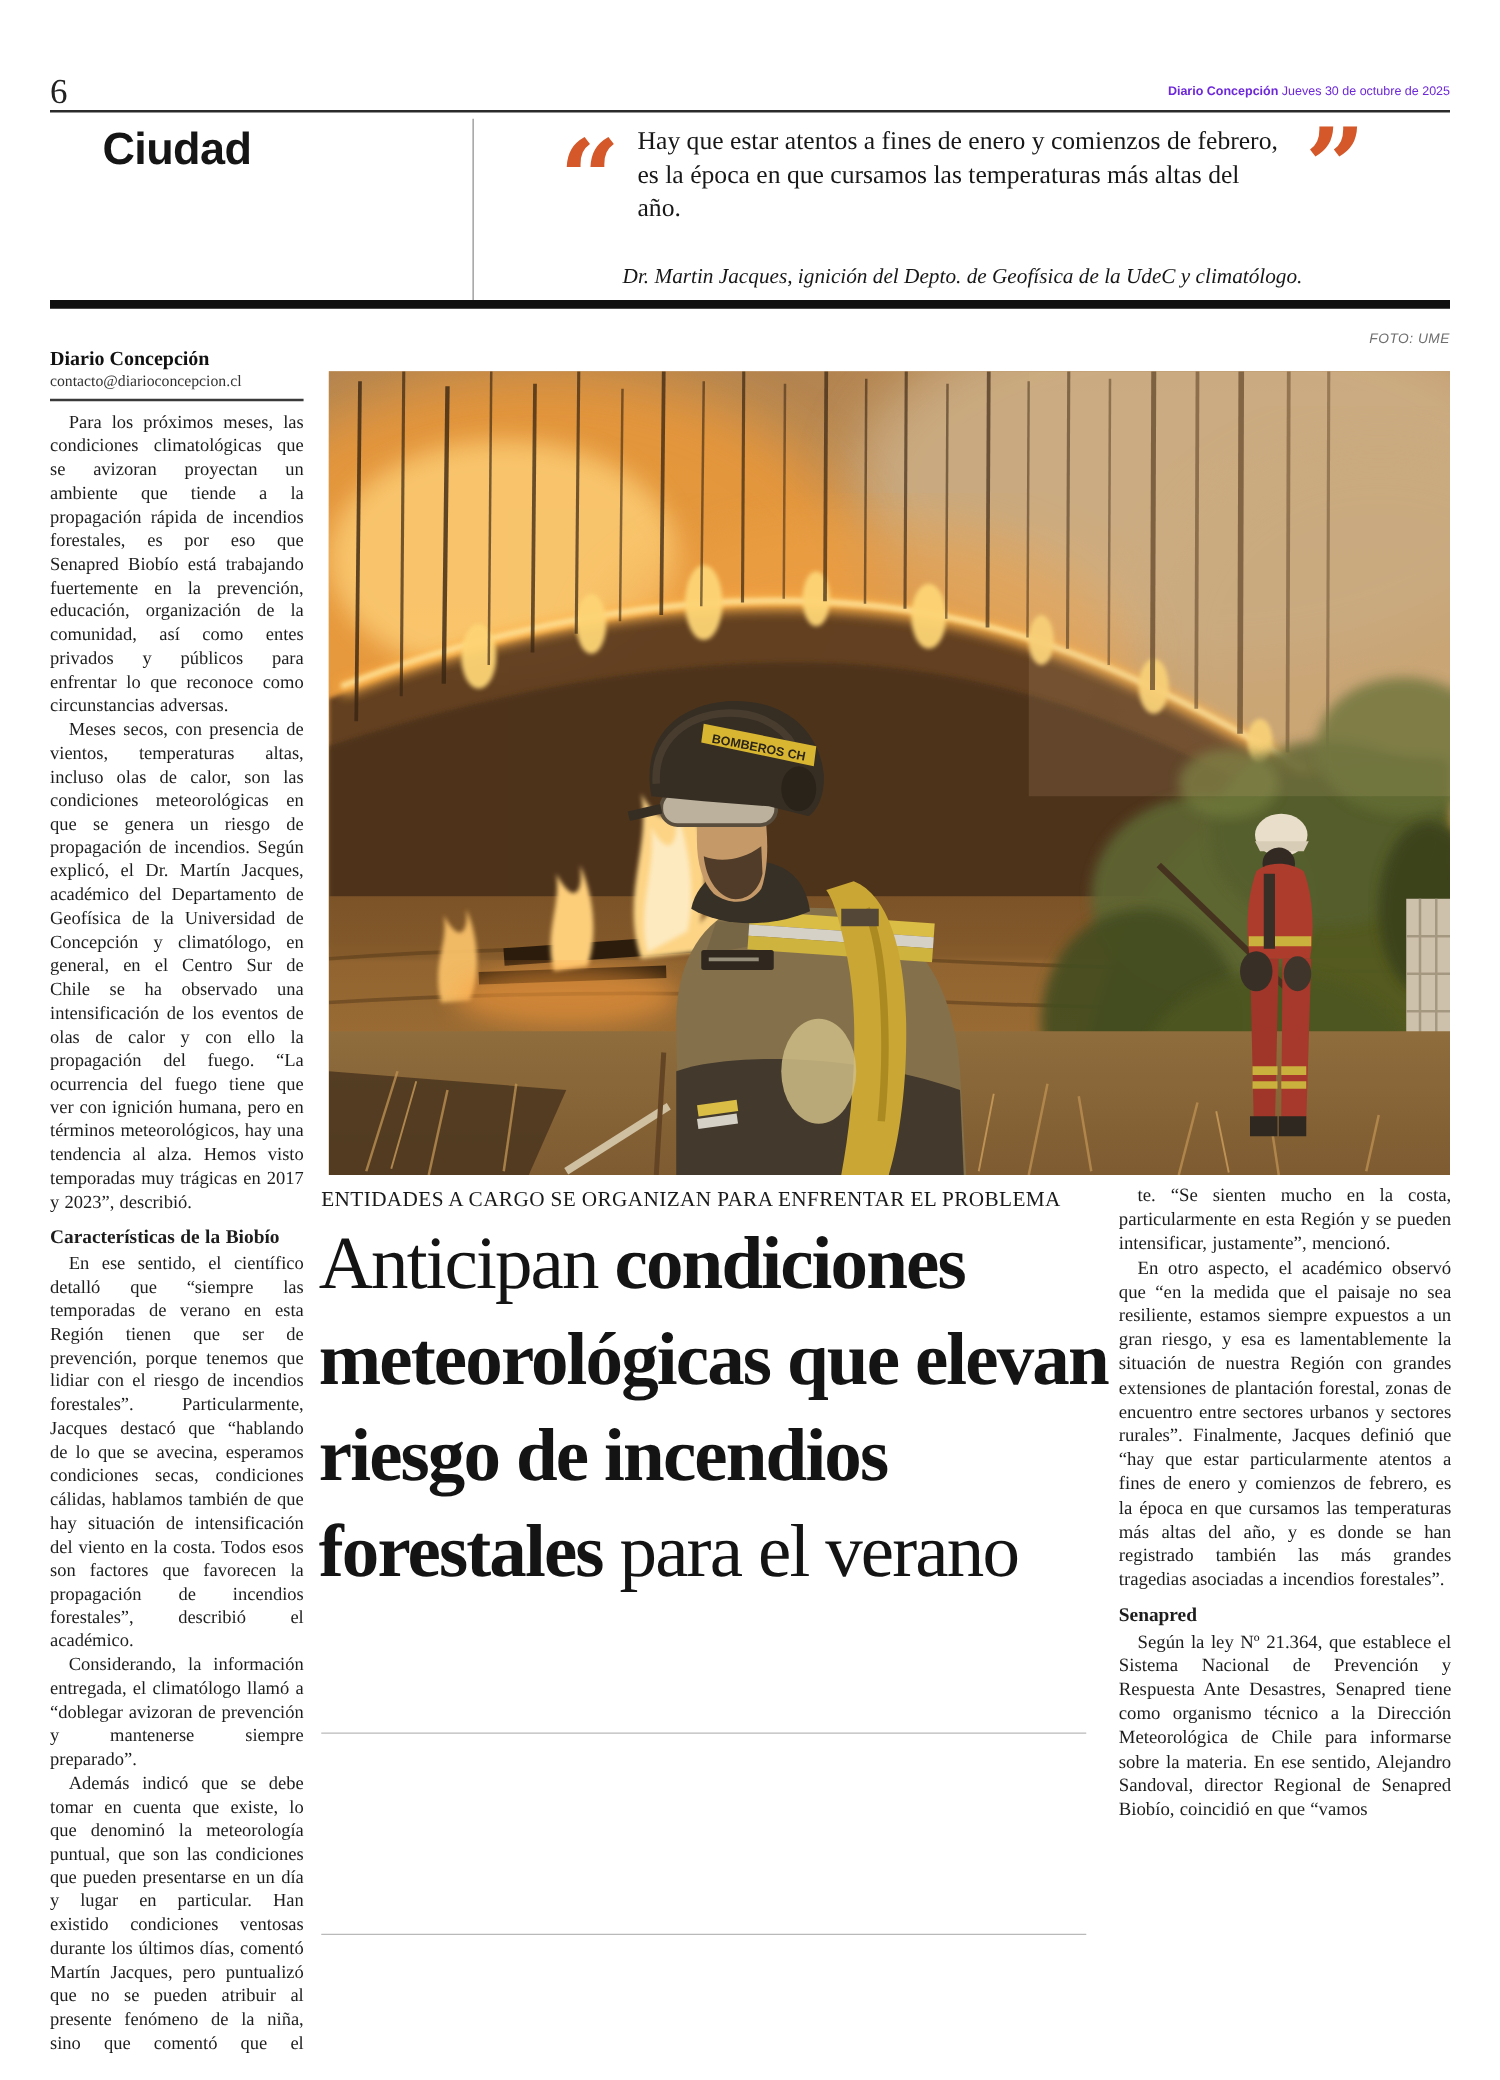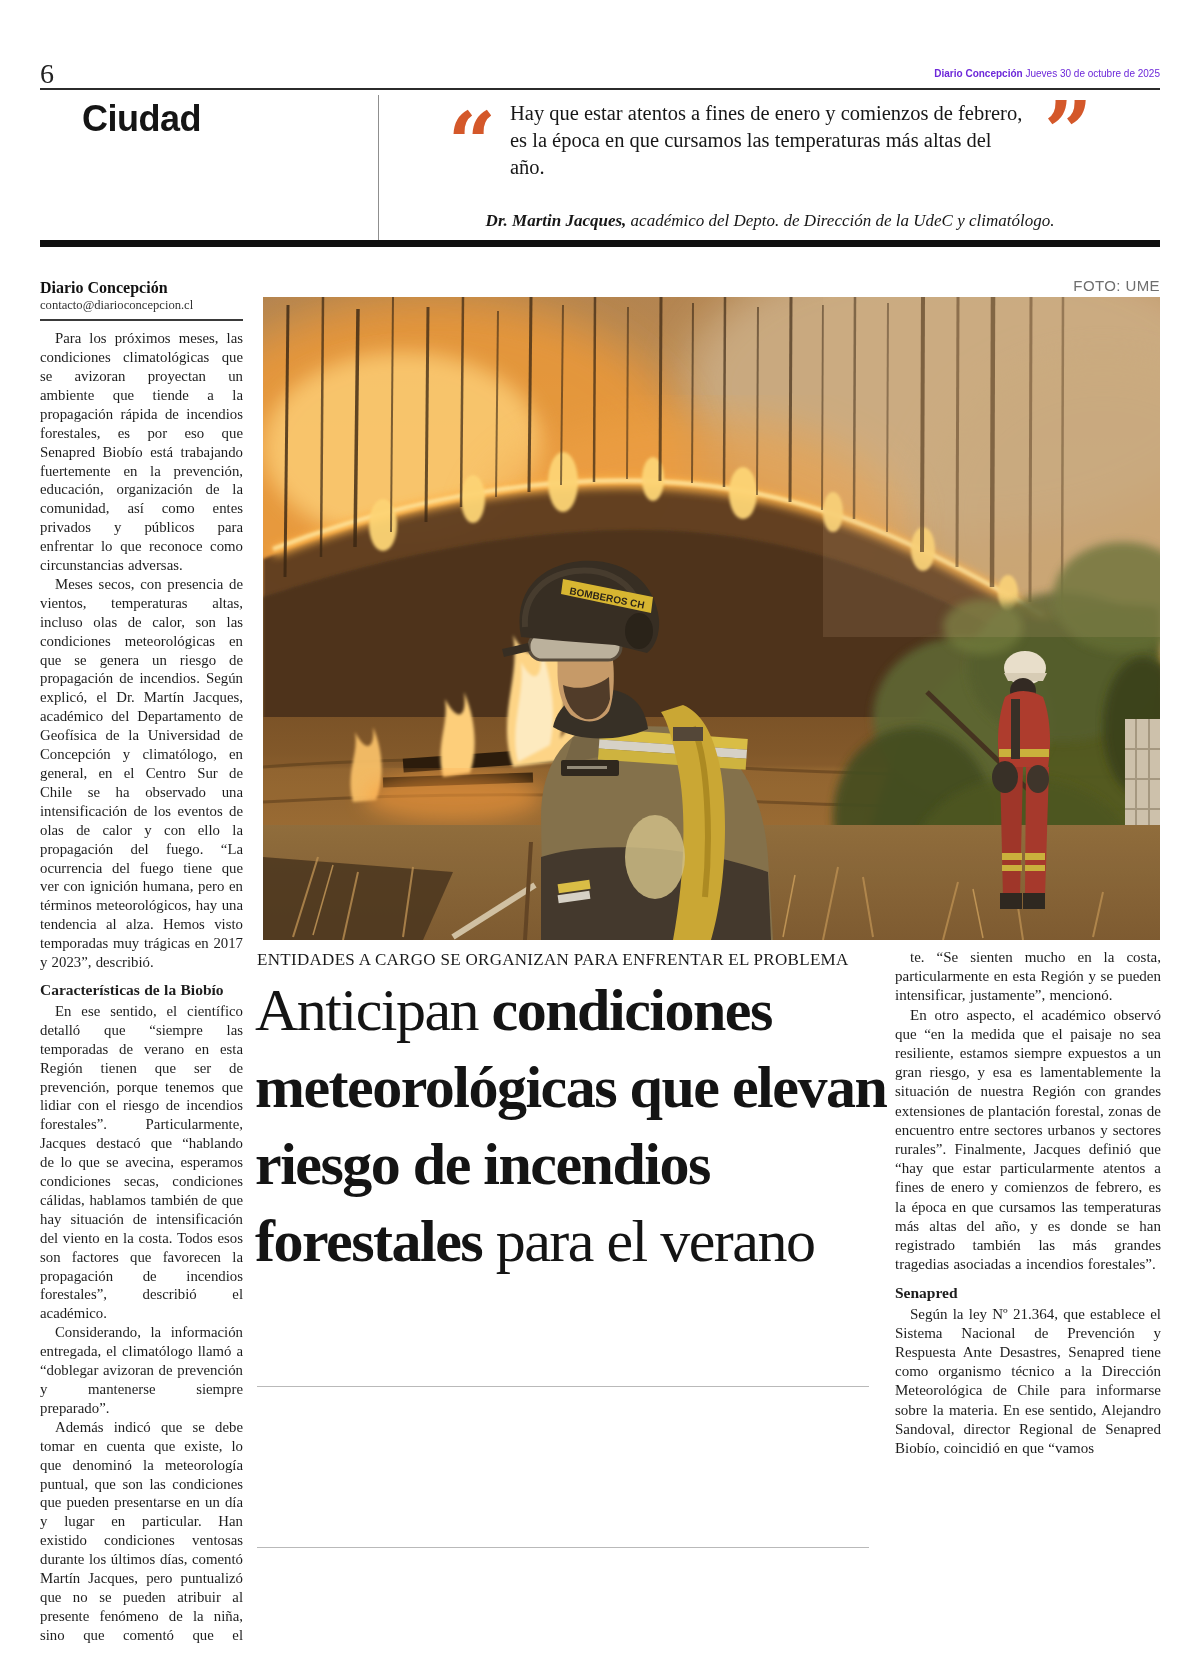--- a/index.html
+++ b/index.html
@@ -16,24 +16,24 @@
   .thick-bar{position:absolute;left:40px;top:240px;width:1120px;height:7px;background:#101010;}
   
   .pullquote{position:absolute;left:420px;top:100px;width:700px;}
   .pq-row{display:flex;align-items:flex-start;justify-content:center;}
   .pq-mark{font-family:"DejaVu Serif",serif;font-weight:bold;color:#d4582a;font-size:84px;line-height:0.6;
            position:relative;top:18px;}
   .pq-mark.close{top:8px;}
   .pq-text{width:520px;margin:0 14px;font-size:20.5px;line-height:1.32;text-align:left;color:#171717;}
   .pq-attr{margin-top:26px;text-align:center;font-size:17px;font-style:italic;color:#171717;width:640px;
            margin-left:auto;margin-right:auto;line-height:1.7;}
-  .pq-attr .nm{font-weight:bold;margin-top:21px;}
-  
-  .photo-credit{position:absolute;right:40px;top:277px;font-family:"Liberation Sans",sans-serif;
-                font-size:15px;color:#6e6e6e;letter-spacing:0.4px;}
+  .pq-attr .nm{font-weight:normal;margin-top:21px;}
+  
+  .photo-credit{position:absolute;right:40px;top:265px;font-family:"Liberation Sans",sans-serif;
+                font-size:11px;color:#6e6e6e;letter-spacing:0.4px;font-style:italic;}
   .photo-wrap{position:absolute;left:263px;top:297px;width:897px;height:643px;overflow:hidden;background:#b98a55;}
   
   .leftcol{position:absolute;left:40px;top:280px;width:203px;height:1364px;overflow:hidden;}
   .byline-name{font-size:16px;font-weight:bold;color:#111;line-height:1.05;}
   .byline-mail{font-size:12.6px;color:#333;line-height:1.3;}
   .byline-rule{width:100%;height:2px;background:#3a3a3a;margin:6px 0 8px 0;}
   .bodycol p{margin:0;font-size:14.8px;line-height:18.9px;text-align:justify;text-indent:15px;
              word-spacing:0.5px;}
   .bodycol .subhead{margin:9px 0 2px 0;font-size:15.5px;font-weight:bold;text-indent:0;text-align:left;}
   
@@ -62,21 +62,21 @@
   <div class="section-title">Ciudad</div>
   <div class="vdivider"></div>
 
   <div class="pullquote">
     <div class="pq-row">
       <span class="pq-mark">“</span>
       <p class="pq-text">Hay que estar atentos a fines de enero y comienzos de febrero, es la época en que cursamos las temperaturas más altas del año.</p>
       <span class="pq-mark close">”</span>
     </div>
     <div class="pq-attr">
-      <span class="nm">Dr. Martin Jacques,</span><span> académico del Depto. de Dirección de la UdeC y climatólogo.</span>
+      <span class="nm">Dr. Martin Jacques,</span><span> ignición del Depto. de Geofísica de la UdeC y climatólogo.</span>
     </div>
   </div>
 
   <div class="thick-bar"></div>
 
   <div class="photo-credit">FOTO: UME</div>
 
   <div class="photo-wrap">
     <svg width="897" height="643" viewBox="0 0 897 643" xmlns="http://www.w3.org/2000/svg">
       <defs>

